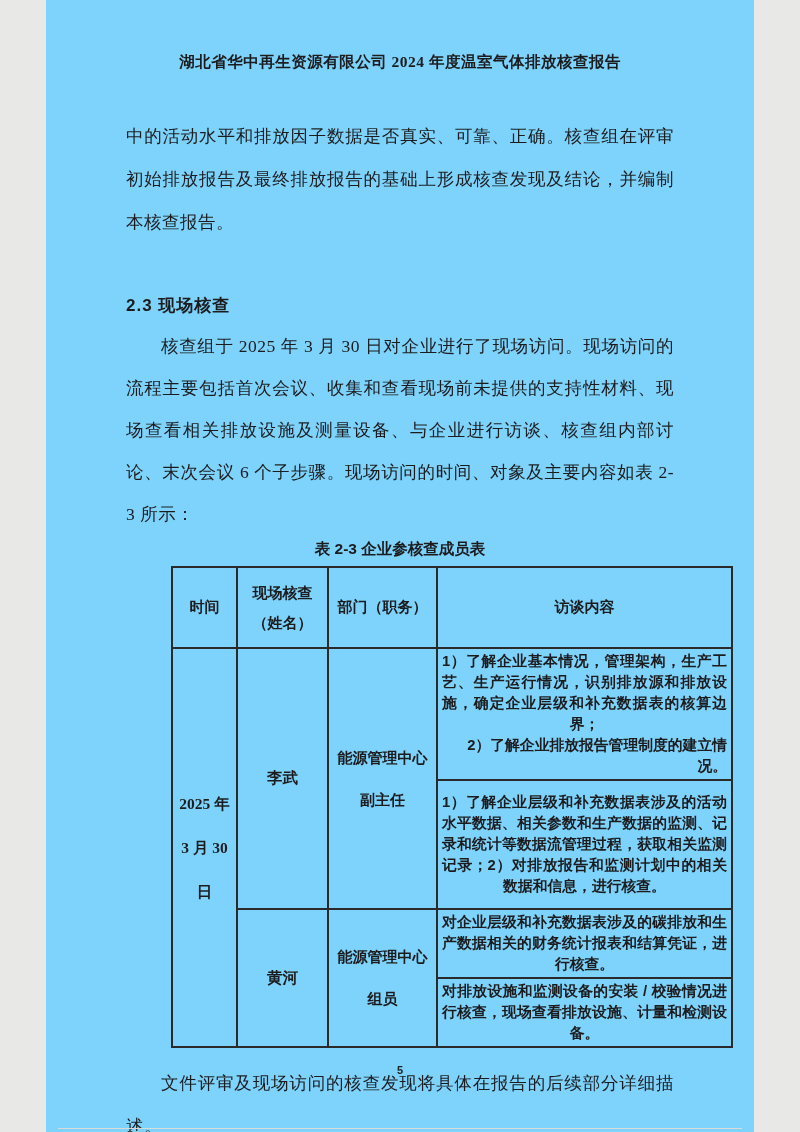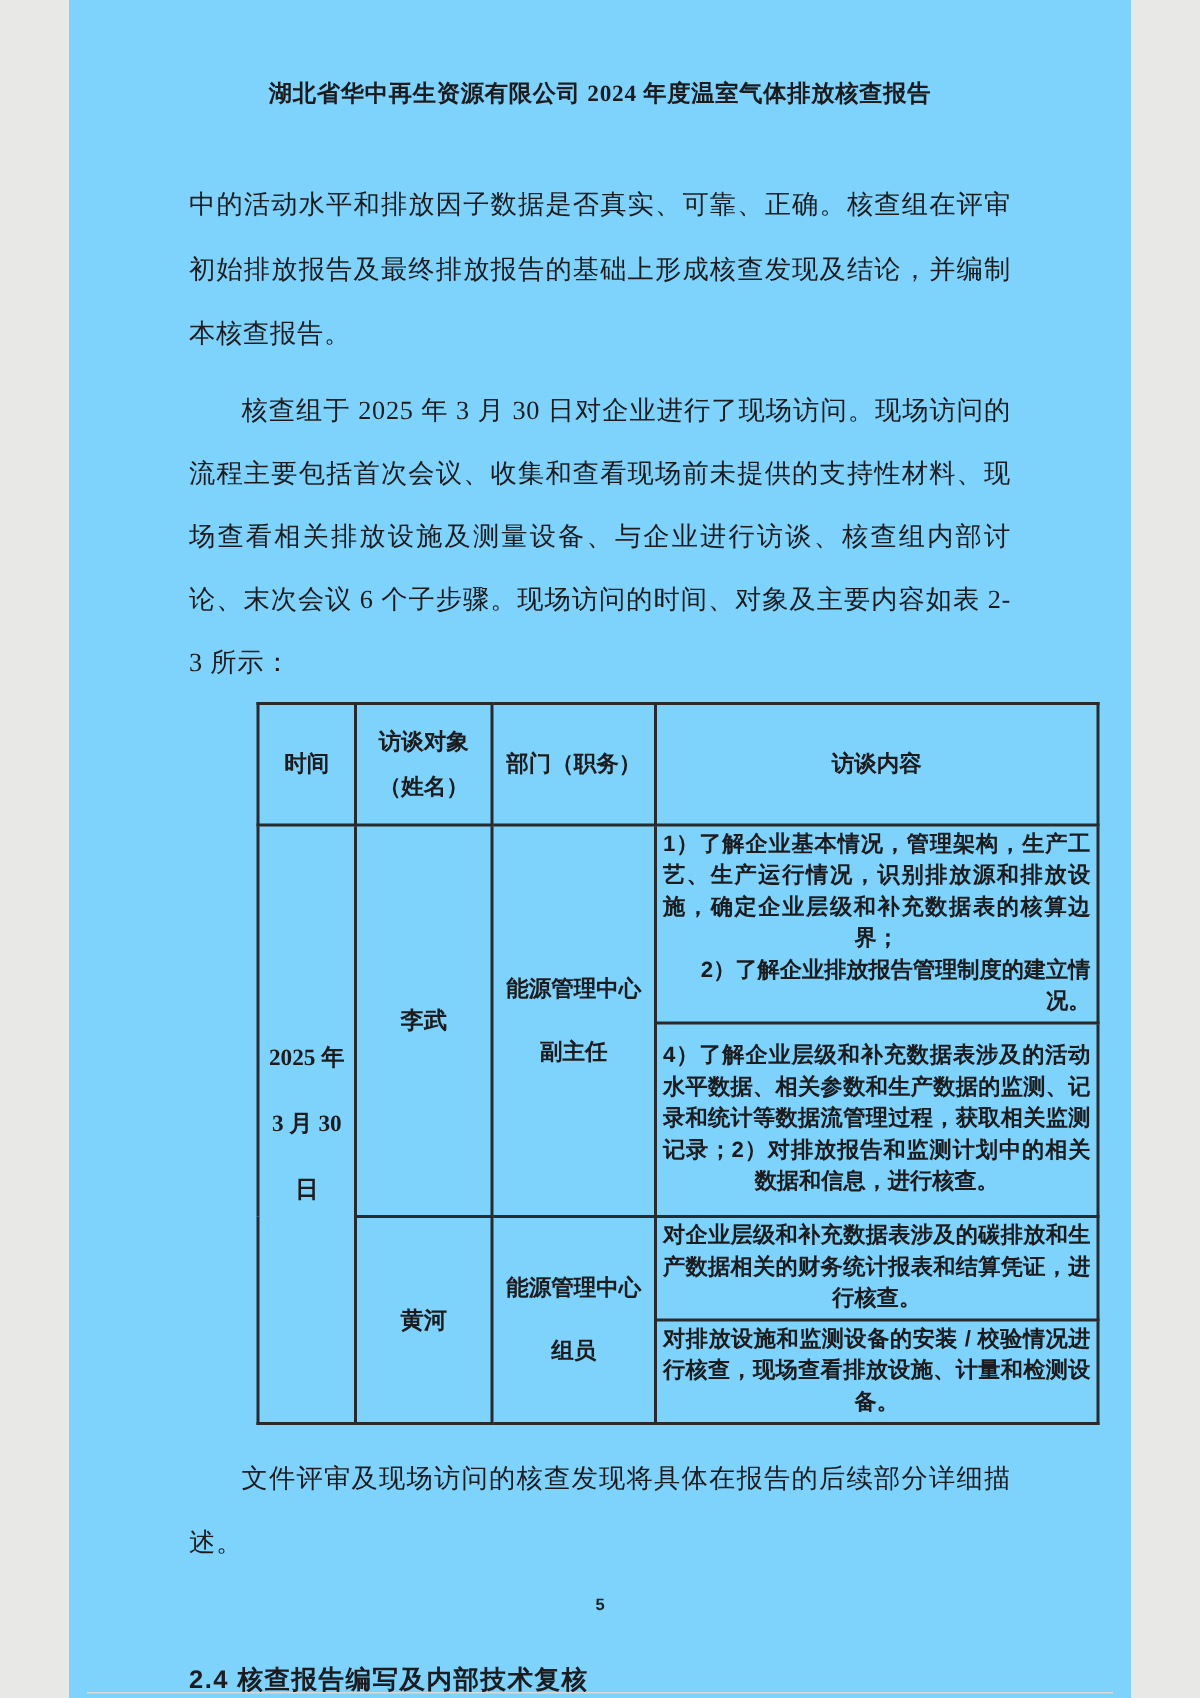--- a/index.html
+++ b/index.html
@@ -118,36 +118,38 @@
 </head>
 <body>
 
 <div class="page">
   <div class="content">
 
     <div class="doc-header">湖北省华中再生资源有限公司 2024 年度温室气体排放核查报告</div>
 
     <div class="para first">中的活动水平和排放因子数据是否真实、可靠、正确。核查组在评审初始排放报告及最终排放报告的基础上形成核查发现及结论，并编制本核查报告。</div>
 
+    <div class="section-heading">2.3 现场核查</div>
 
     <div class="para flow2 indent">核查组于 2025 年 3 月 30 日对企业进行了现场访问。现场访问的流程主要包括首次会议、收集和查看现场前未提供的支持性材料、现场查看相关排放设施及测量设备、与企业进行访谈、核查组内部讨论、末次会议 6 个子步骤。现场访问的时间、对象及主要内容如表 2-3 所示：</div>
 
+    <div class="table-title">表 2-3 企业参核查成员表</div>
 
     <table class="visit-table">
       <colgroup>
         <col class="c-time">
           <col class="c-name">
           <col class="c-dept">
           <col class="c-content">
       </colgroup>
       <tbody>
           <tr style="height:81px;">
         <th>时间</th>
         <th class="hdr-two-line">
-          <span>访谈对象</span>
+          <span>现场核查</span>
           <span>（姓名）</span>
         </th>
         <th>部门（职务）</th>
         <th>访谈内容</th>
       </tr>
       <tr style="height:98px;">
         <td class="cell-time" rowspan="4">
           <span>2025 年</span>
           <span>3 月 30</span>
           <span>日</span>
@@ -156,21 +158,21 @@
         <td class="cell-dept" rowspan="2">
           <span>能源管理中心</span>
           <span>副主任</span>
         </td>
         <td class="cell-content">
           <div class="jcl">1）了解企业基本情况，管理架构，生产工艺、生产运行情况，识别排放源和排放设施，确定企业层级和补充数据表的核算边界；</div>
           <div class="left-line">2）了解企业排放报告管理制度的建立情况。</div>
         </td>
       </tr>
       <tr style="height:129px;">
-        <td class="cell-content jcl">4）了解企业层级和补充数据表涉及的活动水平数据、相关参数和生产数据的监测、记录和统计等数据流管理过程，获取相关监测记录；2）对排放报告和监测计划中的相关数据和信息，进行核查。</td>
+        <td class="cell-content jcl">1）了解企业层级和补充数据表涉及的活动水平数据、相关参数和生产数据的监测、记录和统计等数据流管理过程，获取相关监测记录；2）对排放报告和监测计划中的相关数据和信息，进行核查。</td>
       </tr>
       <tr style="height:60px;">
         <td class="cell-name" rowspan="2">黄河</td>
         <td class="cell-dept" rowspan="2">
           <span>能源管理中心</span>
           <span>组员</span>
         </td>
         <td class="cell-content jcl">对企业层级和补充数据表涉及的碳排放和生产数据相关的财务统计报表和结算凭证，进行核查。</td>
       </tr>
       <tr style="height:62px;">

